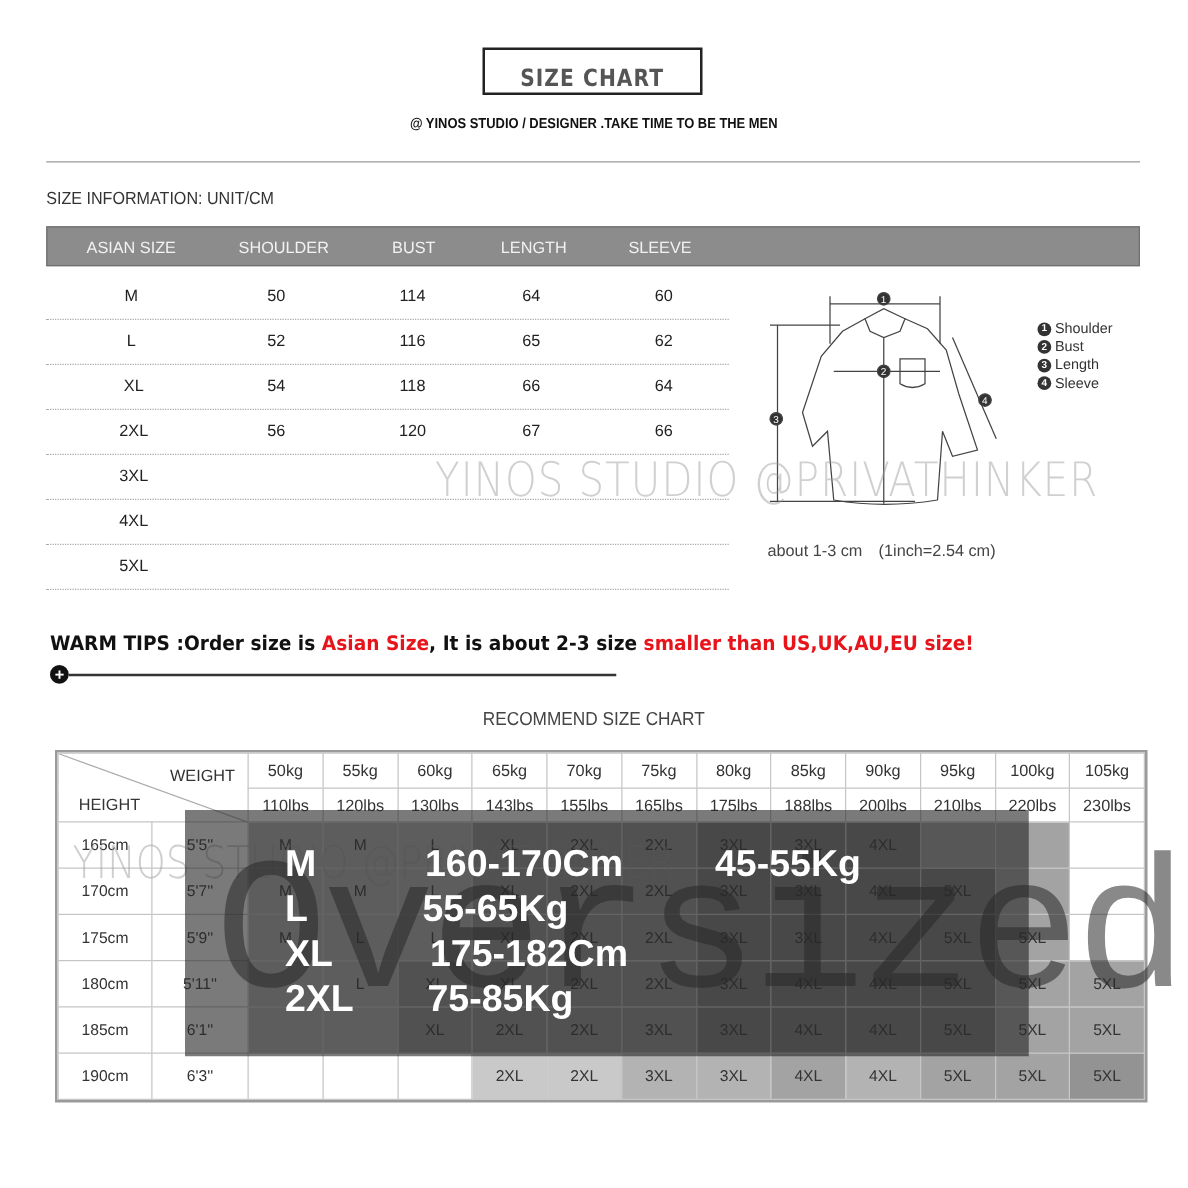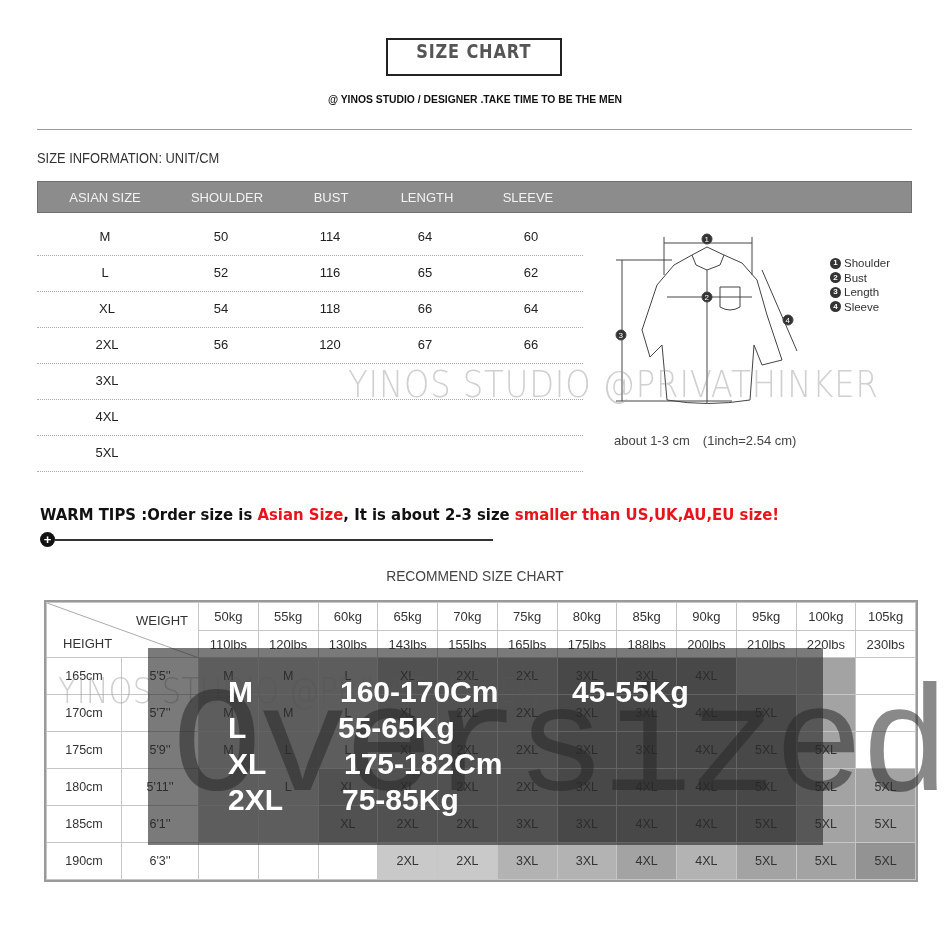--- a/index.html
+++ b/index.html
@@ -1,20 +1,20 @@
 <!DOCTYPE html>
 <html><head>
 <meta charset="utf-8">
 <style>
   html, body { margin:0; padding:0; background:#fff; }
   body { width:950px; height:950px; position:relative; overflow:hidden; font-family:"Liberation Sans", sans-serif; color:#222; }
   .abs { position:absolute; }
 
   
-  .title-box { left:386px; top:38px; width:176px; height:38px; border:2px solid #222; box-sizing:border-box; display:flex; align-items:flex-start; justify-content:center; }
+  .title-box { left:386px; top:38px; width:176px; height:38px; border:2px solid #222; box-sizing:border-box; display:flex; align-items:flex-end; justify-content:center; }
   .title-box span { font-family:"DejaVu Sans", sans-serif; font-weight:bold; font-size:19px; color:#555; letter-spacing:1px; transform:scaleX(0.85); }
   .subtitle { left:0; width:950px; top:93px; text-align:center; font-size:11.5px; font-weight:bold; color:#111; transform:scaleX(0.9); transform-origin:475px 0; }
   .hr-top { left:37px; top:129px; width:875px; height:1px; background:#999; }
 
   .size-info { left:37px; top:150px; font-size:14px; color:#333; letter-spacing:0; transform:scaleX(0.92); transform-origin:0 0; }
 
   
   .t1-head { left:37px; top:181px; width:875px; height:32px; background:#8c8c8c; border:1px solid #6f6f6f; box-sizing:border-box; }
   .t1-head span { position:absolute; top:8px; color:#f2f2f2; font-size:13px; text-align:center; width:120px; margin-left:-60px; }
   .t1-row { left:37px; width:546px; height:36px; border-bottom:1px dotted #aaa; }

